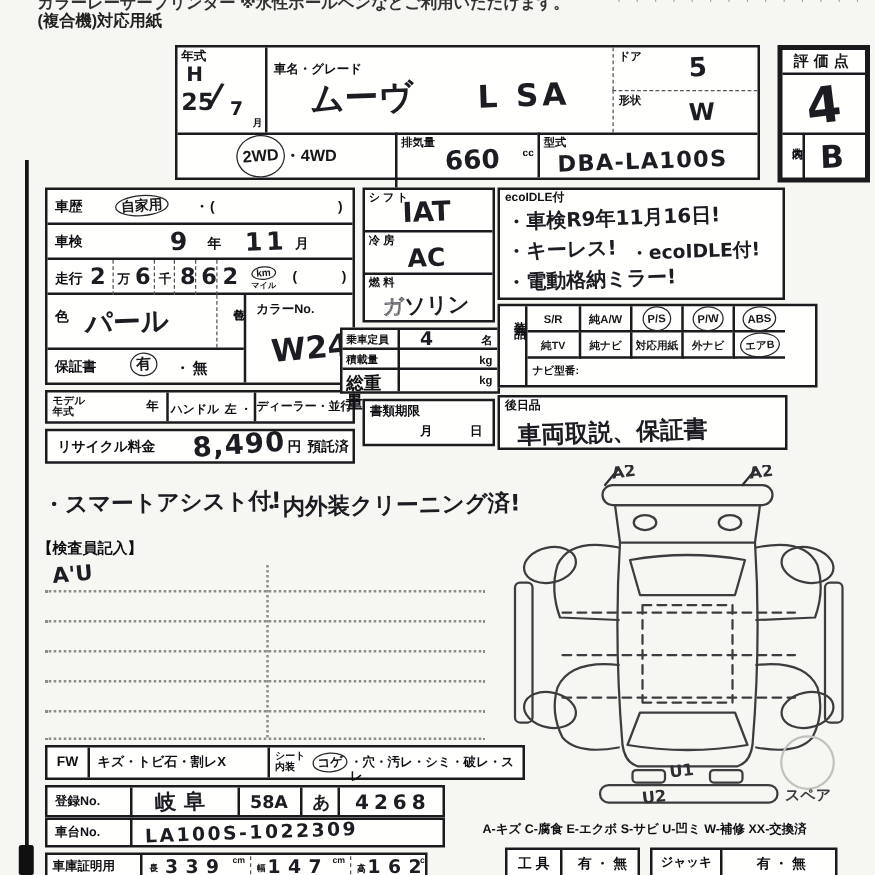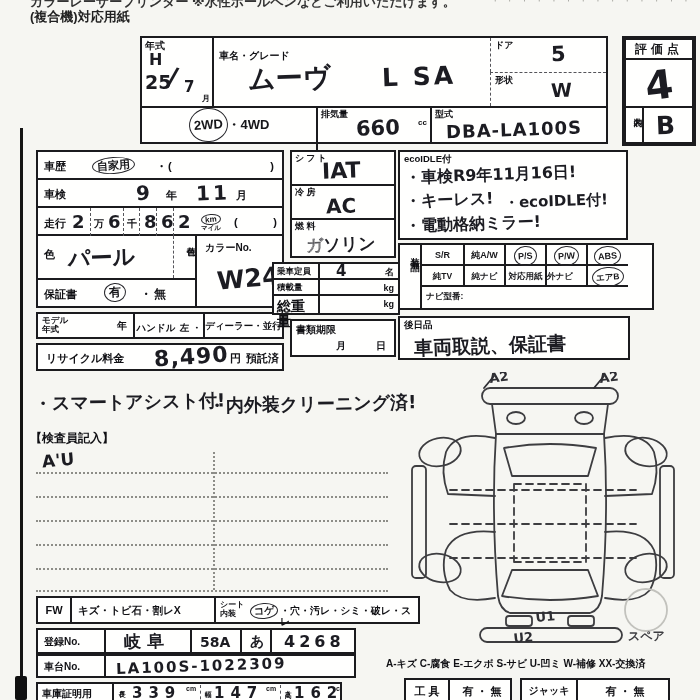--- a/index.html
+++ b/index.html
@@ -210,21 +210,21 @@
 
     <div class="cell bb" style="left:22px;top:0;width:41px;height:21px;text-align:center;line-height:20px;font-size:9px;font-weight:bold"><span>S/R</span></div>
     <div class="cell bb bl" style="left:63px;top:0;width:41px;height:21px;text-align:center;line-height:20px;font-size:9px;font-weight:bold"><span>純A/W</span></div>
     <div class="cell bb bl" style="left:104px;top:0;width:41px;height:21px;text-align:center;line-height:18px"><span class="circ" style="font-size:9px;font-weight:bold;padding:0 3px">P/S</span></div>
     <div class="cell bb bl" style="left:145px;top:0;width:41px;height:21px;text-align:center;line-height:18px"><span class="circ" style="font-size:9px;font-weight:bold;padding:0 3px">P/W</span></div>
     <div class="cell bb bl" style="left:186px;top:0;width:42px;height:21px;text-align:center;line-height:18px"><span class="circ" style="font-size:9px;font-weight:bold;padding:0 3px">ABS</span></div>
 
     <div class="cell bb" style="left:22px;top:21px;width:41px;height:21px;text-align:center;line-height:20px;font-size:8.5px;font-weight:bold"><span>純TV</span></div>
     <div class="cell bb bl" style="left:63px;top:21px;width:41px;height:21px;text-align:center;line-height:20px;font-size:8.5px;font-weight:bold"><span>純ナビ</span></div>
     <div class="cell bb bl" style="left:104px;top:21px;width:41px;height:21px;text-align:center;line-height:20px;font-size:8.5px;font-weight:bold"><span>対応用紙</span></div>
-    <div class="cell bb bl" style="left:145px;top:21px;width:41px;height:21px;line-height:20px;font-size:8.5px;font-weight:bold"><span>外ナビ</span></div>
+    <div class="cell bb bl" style="left:145px;top:21px;width:41px;height:21px;text-align:center;line-height:20px;font-size:8.5px;font-weight:bold"><span>外ナビ</span></div>
     <div class="cell bb bl" style="left:186px;top:21px;width:42px;height:21px;text-align:center;line-height:18px"><span class="circ" style="font-size:8.5px;font-weight:bold;padding:0 3px">エアB</span></div>
 
     <div class="cell lbl" style="left:26px;top:47px;font-size:8.5px">ナビ型番:</div>
   </div>
 
   <div class="box" style="left:398px;top:316px;width:232px;height:44px">
     <span class="cell lbl" style="left:4px;top:2px;font-size:9.5px">後日品</span>
     <span class="cell hw rot" style="left:14px;top:15px;font-size:19px">車両取説、保証書</span>
   </div>
 

